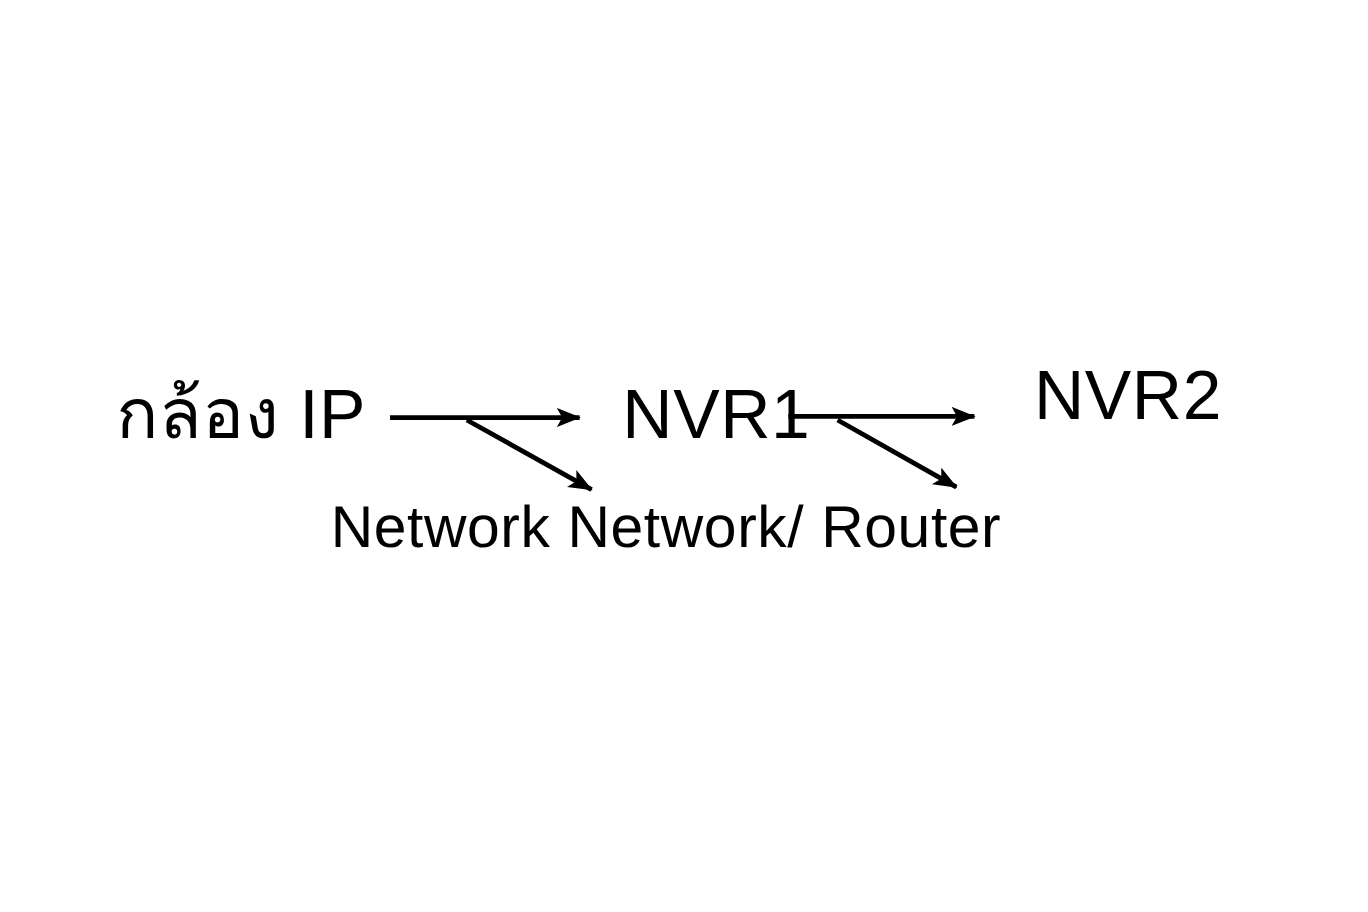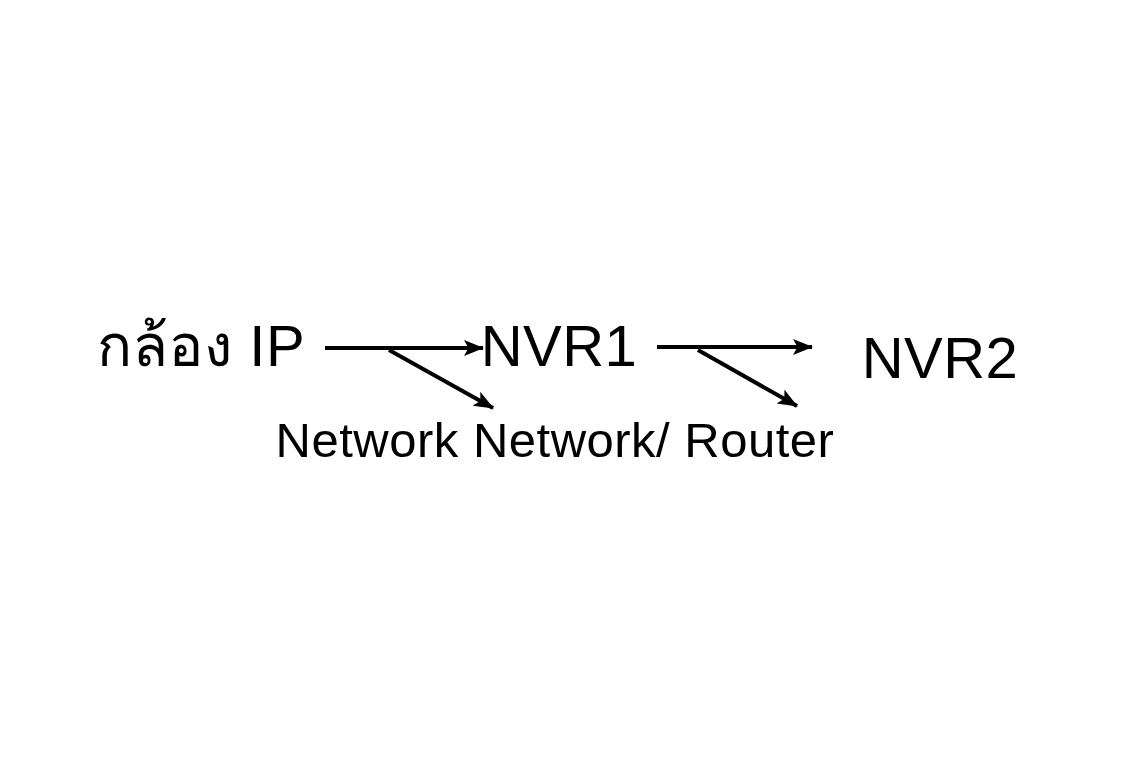--- a/index.html
+++ b/index.html
@@ -28,22 +28,22 @@
     position: absolute;
     transform: translate(-50%, -50%);
     white-space: nowrap;
     font-size: 58px;
     font-weight: 400;
     letter-spacing: 0.5px;
     line-height: 1;
     color: #000000;
   }
   .node-camera { left: 201px; top: 346px; }
-  .node-nvr1   { left: 559px; top: 346px; }
-  .node-nvr2   { left: 940px; top: 358px; text-align: right; }
+  .node-nvr1   { left: 597px; top: 346px; }
+  .node-nvr2   { left: 940px; top: 330px; text-align: right; }
   .node-switch {
     left: 555px; top: 440px;
     font-size: 49px;
   }
   line.edge {
     stroke: #000000;
     stroke-width: 4;
     stroke-linecap: butt;
   }
 </style>

